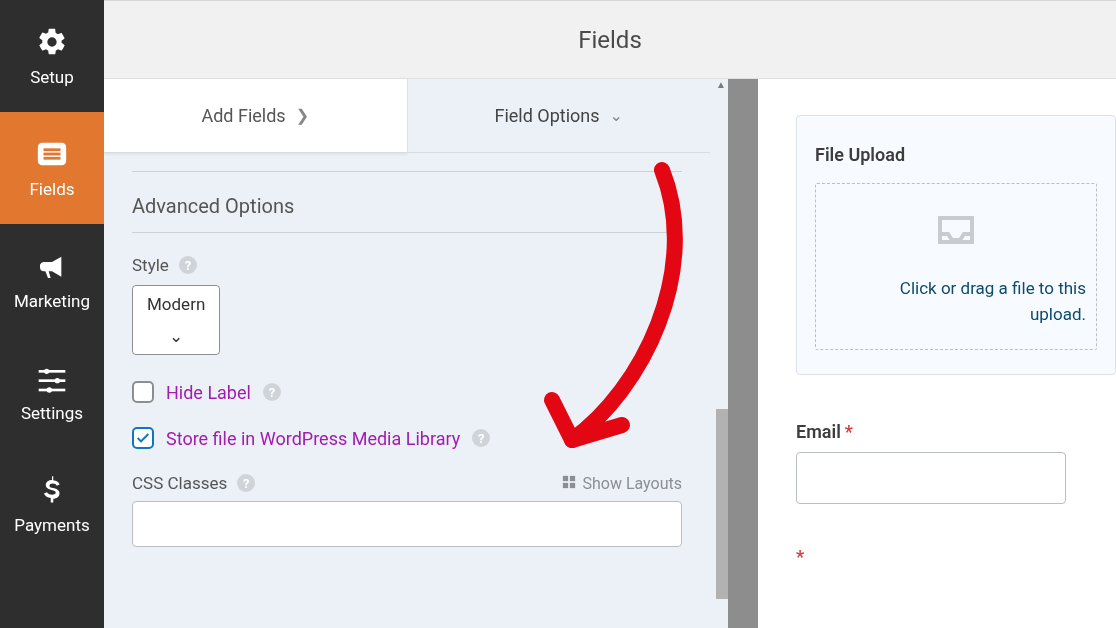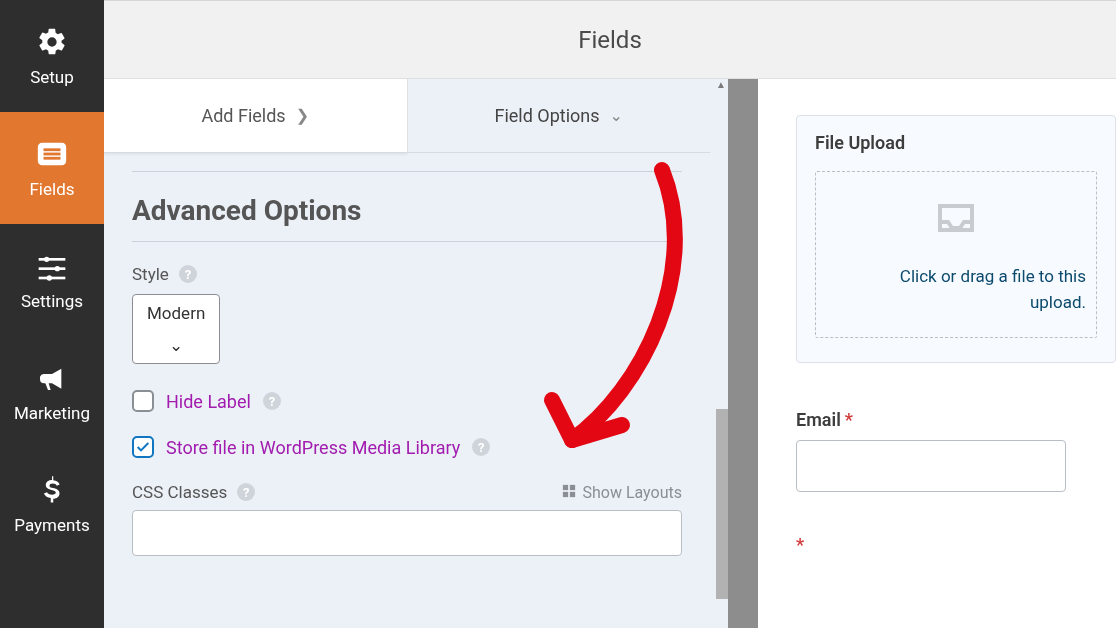--- a/index.html
+++ b/index.html
@@ -104,24 +104,23 @@
     padding: 8px 28px 20px 28px;
     flex: 1;
     overflow: hidden;
   }
   .hr {
     border: none;
     border-top: 1px solid #cbd1d9;
     margin: 10px 0 22px 0;
   }
   .section-title {
-    font-size: 28px;
+    font-size: 20px;
     color: #555;
     margin-bottom: 14px;
-    font-weight: bold;
   }
   .field-lbl {
     display: flex;
     align-items: center;
     gap: 10px;
     color: #555;
     font-size: 17px;
     margin-bottom: 10px;
   }
   .help {
@@ -222,21 +221,21 @@
 
   .right-pane {
     flex: 1;
     background: #fff;
     padding: 36px 0 0 38px;
     overflow:hidden;
   }
   .fu-card {
     border: 1px solid #dde1e6;
     border-radius: 4px;
-    padding: 16px 18px 24px 18px;
+    padding: 28px 18px 24px 18px;
     background:#f7fbff;
     margin-bottom: 46px;
   }
   .fu-title {
     font-size: 18px;
     font-weight: 600;
     color: #3d3d3d;
     margin-bottom: 18px;
   }
   .dropzone {
@@ -301,43 +300,43 @@
     <div class="sidebar-item active">
       <span class="sidebar-icon">
         <svg viewBox="0 0 24 24" width="34" height="34" fill="none" stroke="#fff" stroke-width="2">
             <rect x="3" y="5" width="18" height="14" rx="2" fill="#fff" stroke="#fff"></rect>
             <line x1="6" y1="9" x2="18" y2="9" stroke="#e27730" stroke-width="2"></line>
             <line x1="6" y1="12" x2="18" y2="12" stroke="#e27730" stroke-width="2"></line>
             <line x1="6" y1="15" x2="18" y2="15" stroke="#e27730" stroke-width="2"></line>
           </svg>
       </span>
       <span class="lbl">Fields</span>
+    </div>
+
+    <div class="sidebar-item">
+      <span class="sidebar-icon">
+        <svg viewBox="0 0 24 24" width="32" height="32" fill="#fff">
+            <path d="M3 11v2a3 3 0 0 0 3 3h1l2 5h2l-1.5-5H12l7 4V5l-7 4H6a3 3 0 0 0-3 2z"></path>
+          </svg>
+      </span>
+      <span class="lbl">Marketing</span>
     </div>
 
     <div class="sidebar-item">
       <span class="sidebar-icon">
         <svg viewBox="0 0 24 24" width="32" height="32" fill="#fff">
             <circle cx="8" cy="7" r="2"></circle>
             <rect x="2" y="6" width="20" height="2"></rect>
             <circle cx="16" cy="14" r="2"></circle>
             <rect x="2" y="13" width="20" height="2"></rect>
             <circle cx="10" cy="21" r="2"></circle>
             <rect x="2" y="20" width="20" height="2"></rect>
           </svg>
       </span>
       <span class="lbl">Settings</span>
-    </div>
-
-    <div class="sidebar-item">
-      <span class="sidebar-icon">
-        <svg viewBox="0 0 24 24" width="32" height="32" fill="#fff">
-            <path d="M3 11v2a3 3 0 0 0 3 3h1l2 5h2l-1.5-5H12l7 4V5l-7 4H6a3 3 0 0 0-3 2z"></path>
-          </svg>
-      </span>
-      <span class="lbl">Marketing</span>
     </div>
 
     <div class="sidebar-item">
       <span class="sidebar-icon">
         <svg viewBox="0 0 24 24" width="30" height="30" fill="#fff">
             <path d="M12 1v3c-2.5 0-5 1.5-5 4 0 2 1.5 3.2 4 3.8l2 .5c1.6.4 2 1 2 1.7 0 1-1 1.8-3 1.8-2 0-3.4-.8-4-2l-2.5 1c1 2.2 3 3.4 5.5 3.6V22h2v-3c2.8-.2 5-1.8 5-4.3 0-2.1-1.4-3.4-4.2-4.1l-2-.5C10.5 9.8 10 9.3 10 8.5c0-1 1-1.7 2.5-1.7 1.7 0 2.8.7 3.3 1.8l2.3-1C17.3 5.7 15.5 4.4 13 4.2V1h-1z"></path>
           </svg>
       </span>
       <span class="lbl">Payments</span>
     </div>

